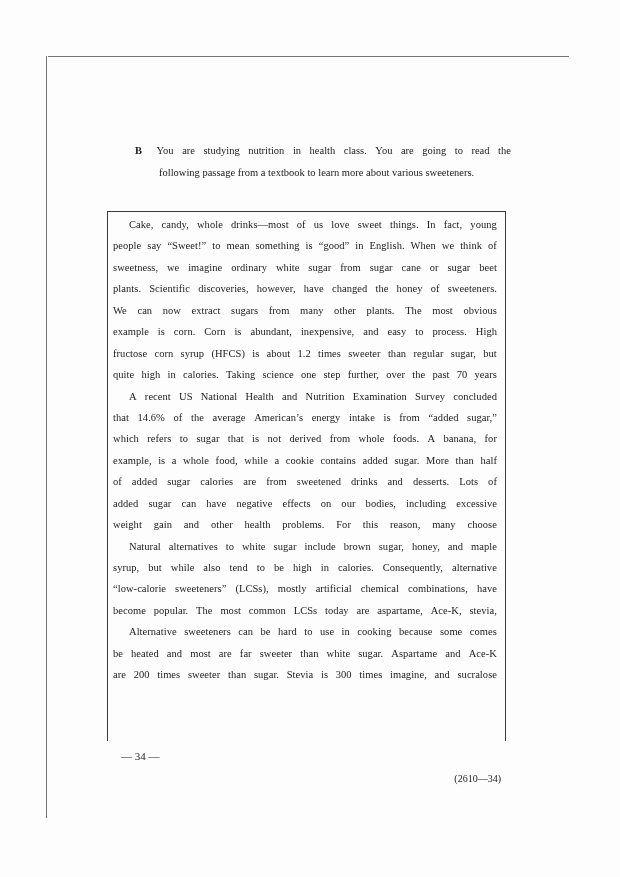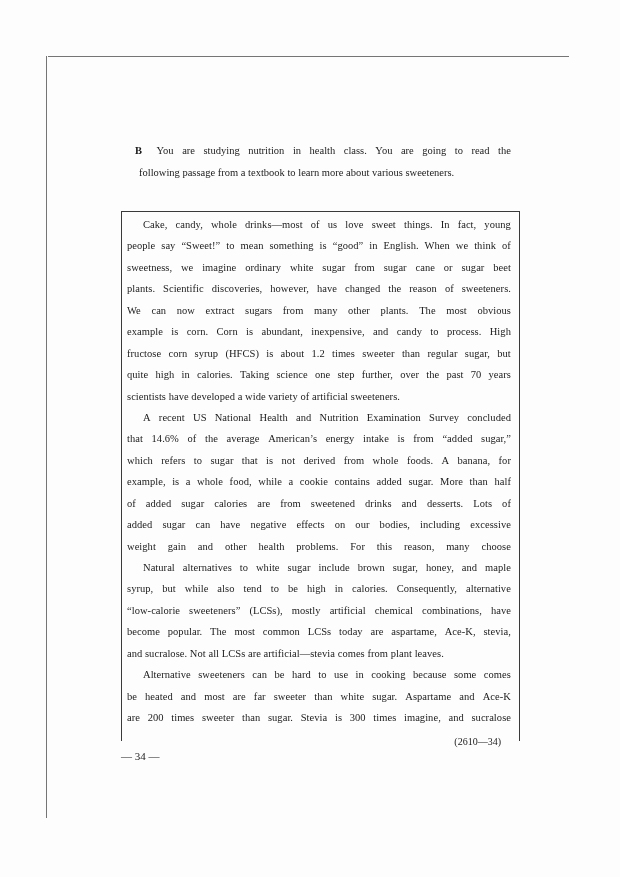--- a/index.html
+++ b/index.html
@@ -22,45 +22,45 @@
     width: 1px; height: 762px;
     background: var(--rule, #757575);
   }
   .question-header {
     position: absolute; left: 135px; top: 140px; width: 376px;
   }
   .header-line {
     font-size: 10.5px; height: 22px; line-height: 22px;
     white-space: nowrap;
   }
-  .hl2 { margin-left: 4px; }
+  .hl2 { margin-left: 24px; }
   .q-letter { font-weight: 700; margin-right: 6px; }
   .jl { display: flex; justify-content: space-between; }
   .passage-box {
-    position: absolute; left: 121px; top: 211px;
+    position: absolute; left: 107px; top: 211px;
     width: 399px; height: 530px;
     box-sizing: border-box;
     border: 1px solid var(--box-border, #3a3a3a);
     border-bottom: none;
     overflow: visible;
   }
   .passage-text { padding: 2px 8px 0 5px; }
   .passage-line {
     height: 21.45px; line-height: 21.45px;
     font-size: 10.5px;
     letter-spacing: 0.05px;
     white-space: nowrap;
   }
   .pfirst { padding-left: 16px; }
   .footer-pagenum {
     position: absolute; left: 121px; top: 749px; width: 399px;
     text-align: left; font-size: 11px; line-height: 14px;
   }
   .footer-code {
-    position: absolute; left: 380px; top: 735px; width: 121px;
+    position: absolute; left: 380px; top: 772px; width: 121px;
     text-align: right; font-size: 10px; line-height: 14px;
   }
 </style>
 </head>
 <body>
 
 <div class="page">
   <div class="top-rule"></div>
   <div class="left-rule"></div>
 
@@ -131,21 +131,21 @@
           <span>beet</span>
         </div>
         <div class="passage-line jl">
           <span>plants.</span>
           <span>Scientific</span>
           <span>discoveries,</span>
           <span>however,</span>
           <span>have</span>
           <span>changed</span>
           <span>the</span>
-          <span>reason</span>
+          <span>honey</span>
           <span>of</span>
           <span>sweeteners.</span>
         </div>
         <div class="passage-line jl">
           <span>We</span>
           <span>can</span>
           <span>now</span>
           <span>extract</span>
           <span>sugars</span>
           <span>from</span>
@@ -158,21 +158,21 @@
         </div>
         <div class="passage-line jl">
           <span>example</span>
           <span>is</span>
           <span>corn.</span>
           <span>Corn</span>
           <span>is</span>
           <span>abundant,</span>
           <span>inexpensive,</span>
           <span>and</span>
-          <span>candy</span>
+          <span>easy</span>
           <span>to</span>
           <span>process.</span>
           <span>High</span>
         </div>
         <div class="passage-line jl">
           <span>fructose</span>
           <span>corn</span>
           <span>syrup</span>
           <span>(HFCS)</span>
           <span>is</span>
@@ -194,21 +194,20 @@
           <span>science</span>
           <span>one</span>
           <span>step</span>
           <span>further,</span>
           <span>over</span>
           <span>the</span>
           <span>past</span>
           <span>70</span>
           <span>years</span>
         </div>
-        <div class="passage-line">scientists have developed a wide variety of artificial sweeteners.</div>
         <div class="passage-line jl pfirst">
           <span>A</span>
           <span>recent</span>
           <span>US</span>
           <span>National</span>
           <span>Health</span>
           <span>and</span>
           <span>Nutrition</span>
           <span>Examination</span>
           <span>Survey</span>
@@ -343,21 +342,20 @@
           <span>The</span>
           <span>most</span>
           <span>common</span>
           <span>LCSs</span>
           <span>today</span>
           <span>are</span>
           <span>aspartame,</span>
           <span>Ace-K,</span>
           <span>stevia,</span>
         </div>
-        <div class="passage-line">and sucralose. Not all LCSs are artificial—stevia comes from plant leaves.</div>
         <div class="passage-line jl pfirst">
           <span>Alternative</span>
           <span>sweeteners</span>
           <span>can</span>
           <span>be</span>
           <span>hard</span>
           <span>to</span>
           <span>use</span>
           <span>in</span>
           <span>cooking</span>

